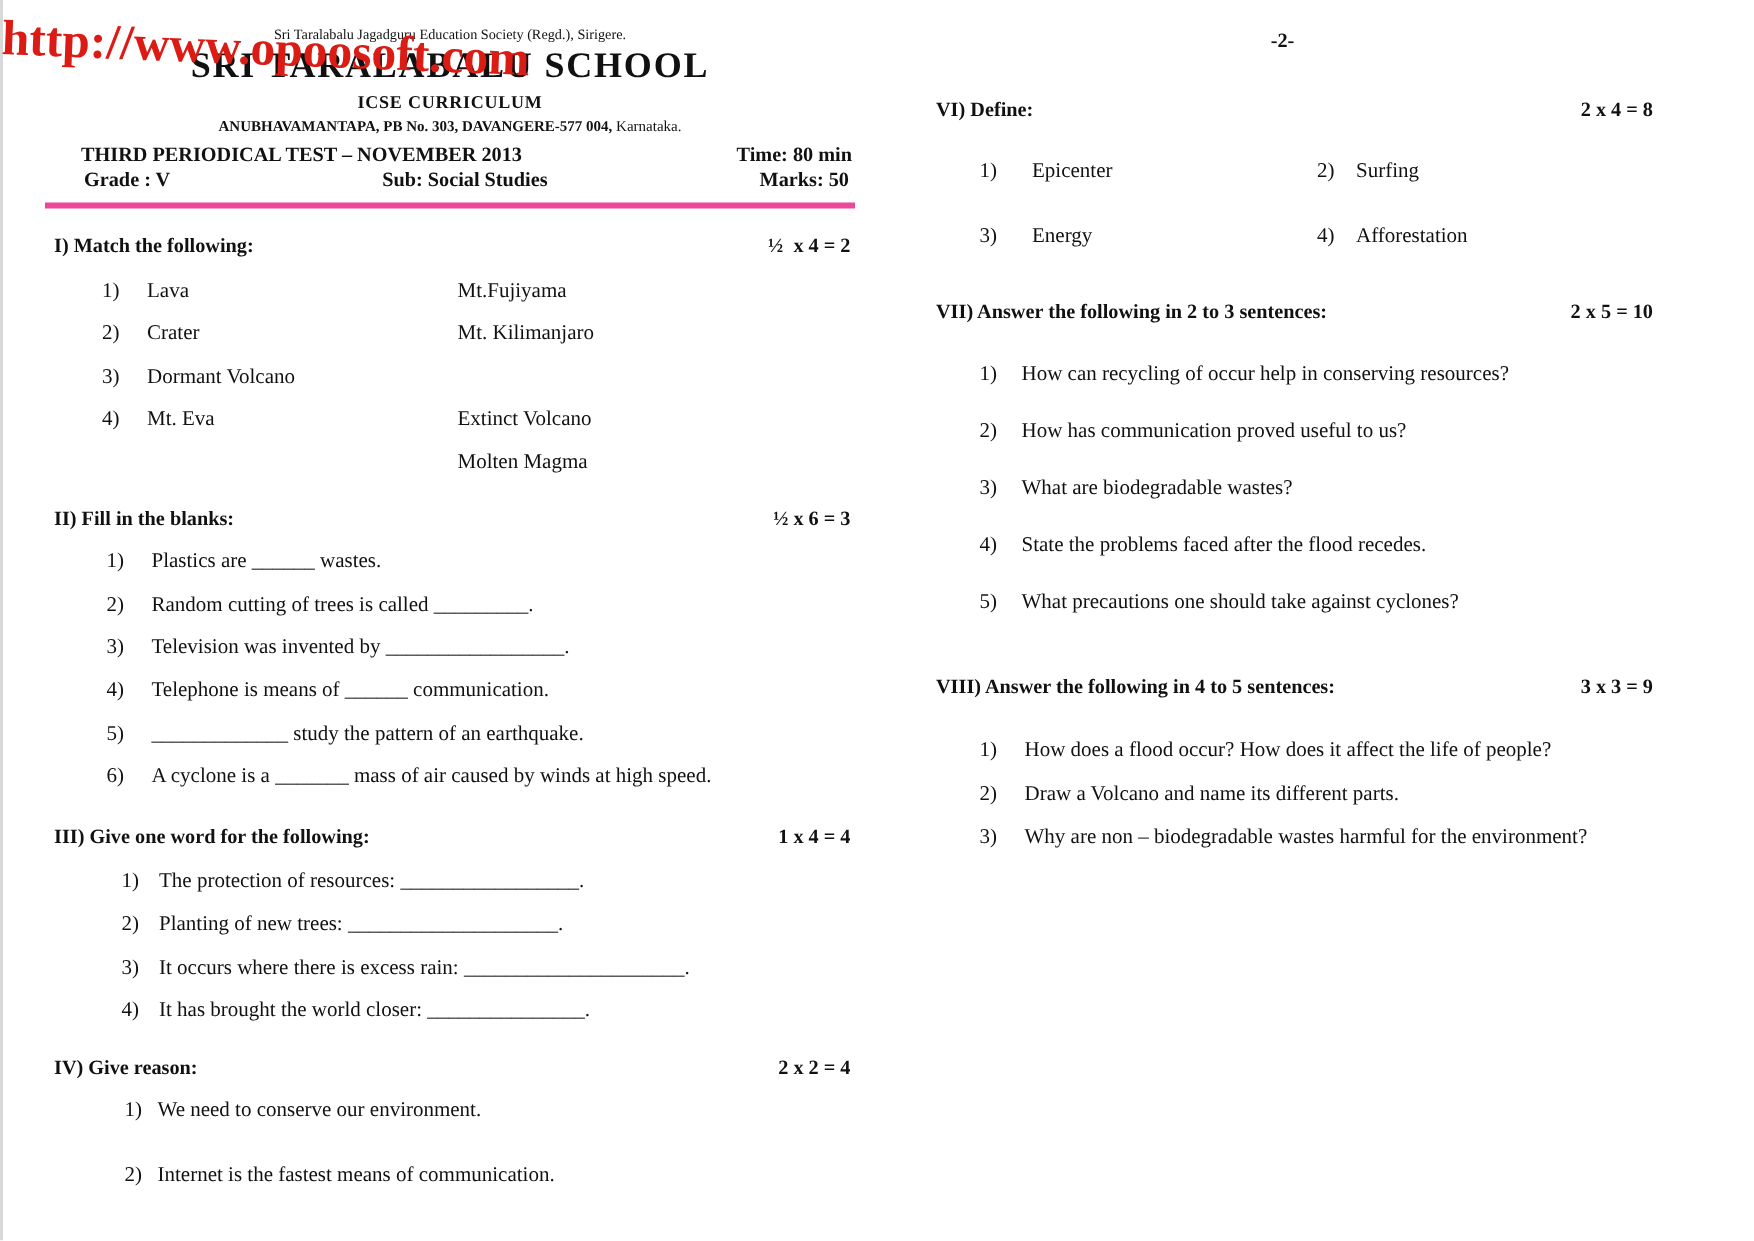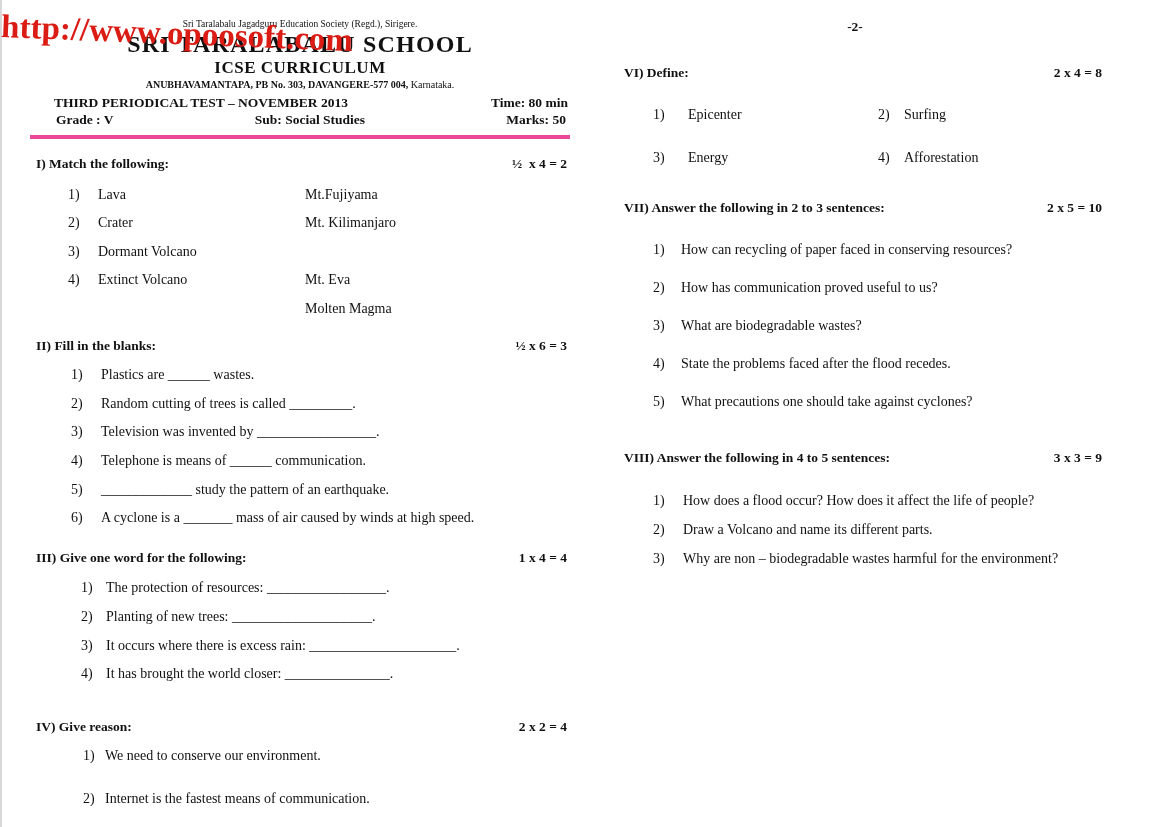--- a/index.html
+++ b/index.html
@@ -30,21 +30,21 @@
   }
 
   
   .page1 {
     position: absolute; left: 30px; top: 0; width: 540px;
     font-size: 14px; line-height: 19px;
   }
   .p1-header { text-align: center; border-bottom: 4px solid #ec4899; padding-bottom: 7px; }
   .society   { margin-top: 19px; font-size: 9.5px; line-height: 11px; }
   .school    { margin-top: 2px; font-size: 24px; line-height: 25px; font-weight: bold; letter-spacing: 1.2px; }
-  .icse      { margin-top: 3px; font-size: 17px; line-height: 16px; font-weight: bold; letter-spacing: .5px; }
+  .icse      { margin-top: 3px; font-size: 12px; line-height: 16px; font-weight: bold; letter-spacing: .5px; }
   .addr      { margin-top: 3px; font-size: 10px; line-height: 12px; font-weight: bold; }
   .addr .state { font-weight: normal; }
   .hdr-row   { display: flex; justify-content: space-between; font-weight: bold; font-size: 13.5px; line-height: 17px; text-align: left; }
   .hdr-row.r1 { margin-top: 3px; padding: 0 2px 0 24px; }
   .hdr-row.r2 { padding: 0 4px 0 26px; }
 
   .sec-head {
     display: flex; justify-content: space-between;
     font-weight: bold; font-size: 13.5px;
     padding-left: 6px; padding-right: 3px; align-items: flex-end;
@@ -66,21 +66,21 @@
     margin-left: 41px;
   }
   .sec3 .item { grid-template-columns: 25px 1fr; margin-left: 51px; height: 28.8px; }
   .sec4 .item { grid-template-columns: 22px 1fr; margin-left: 53px; height: auto; }
 
   .sec1-head { margin-top: 15px; }
   .sec2-head { margin-top: 13px; }
   .sec2 .items { margin-top: 6px; }
   .sec3-head { margin-top: 16px; }
   .sec3 .items { margin-top: 6px; }
-  .sec4-head { margin-top: 29px; }
+  .sec4-head { margin-top: 14px; }
   .sec4 .item-1 { margin-top: 10px; }
   .sec4 .item-2 { margin-top: 24px; }
 
   
   .page2 {
     position: absolute; left: 608px; top: 0; width: 494px;
     font-size: 14px; line-height: 19px;
   }
   .pageno { margin-top: 17px; text-align: center; font-weight: bold; font-size: 13.5px; }
   .page2 .sec-head { padding-left: 16px; padding-right: 0; }
@@ -142,22 +142,22 @@
           <span>2)</span>
           <span>Crater</span>
           <span>Mt. Kilimanjaro</span>
         </div>
         <div class="match-row">
           <span>3)</span>
           <span>Dormant Volcano</span>
         </div>
         <div class="match-row">
           <span>4)</span>
+          <span>Mt. Eva</span>
           <span>Extinct Volcano</span>
-          <span>Mt. Eva</span>
         </div>
         <div class="match-row">
           <span></span>
           <span></span>
           <span>Molten Magma</span>
         </div>
       </div>
     </div>
 
     <div class="sec2">
@@ -258,21 +258,21 @@
       </div>
     </div>
 
     <div class="sec7">
       <div class="sec-head sec7-head">
         <span>VII) Answer the following in 2 to 3 sentences:</span>
         <span class="marks">2 x 5 = 10</span>
       </div>
       <div class="item item-0">
         <span>1)</span>
-        <span>How can recycling of paper faced in conserving resources?</span>
+        <span>How can recycling of occur help in conserving resources?</span>
       </div>
       <div class="item item-n">
         <span>2)</span>
         <span>How has communication proved useful to us?</span>
       </div>
       <div class="item item-n">
         <span>3)</span>
         <span>What are biodegradable wastes?</span>
       </div>
       <div class="item item-n">

